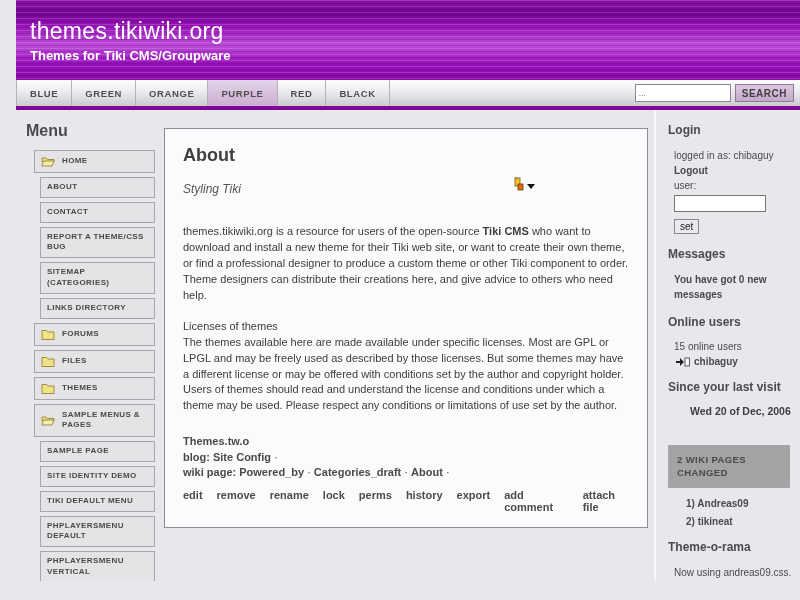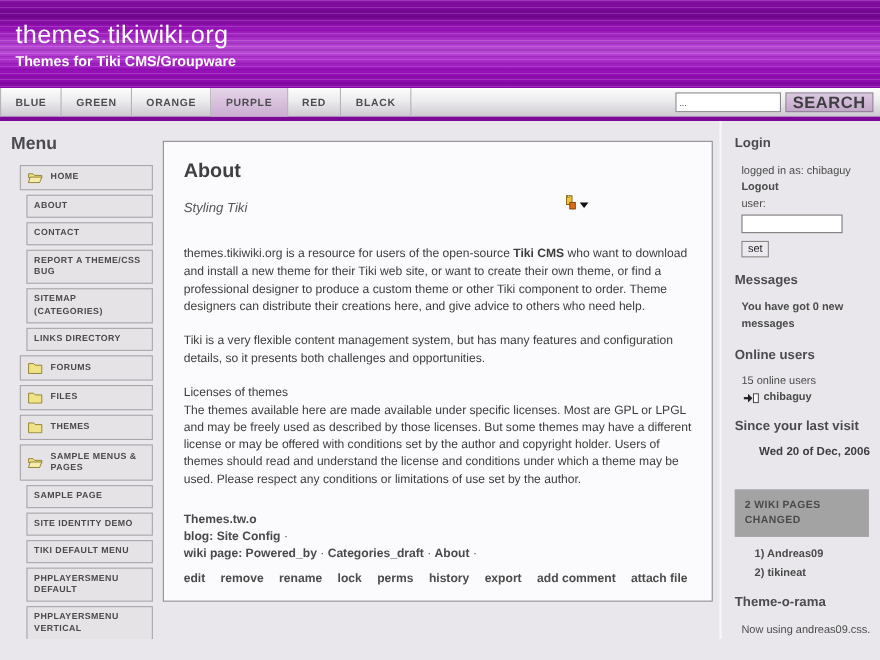--- a/index.html
+++ b/index.html
@@ -1,18 +1,18 @@
 <!DOCTYPE html>
 <html><head>
 <meta charset="utf-8">
 <style>
   * { box-sizing: border-box; margin: 0; padding: 0; }
   html,body { width:800px; height:600px; }
   body { font-family: "Liberation Sans", sans-serif; background:#e9e7ec; overflow:hidden; }
-  .page { position:relative; width:800px; height:581px; overflow:hidden; background:#e9e7ec; }
+  .page { position:relative; width:800px; height:581px; overflow:hidden; background:#e9e7ec;padding-left:16px; }
 
   
   .header {
     height:80px;
     background:
       repeating-linear-gradient(180deg, rgba(255,255,255,0.16) 0 1px, rgba(0,0,0,0) 1px 3px, rgba(60,0,80,0.18) 3px 4px, rgba(0,0,0,0) 4px 6px),
       linear-gradient(180deg,#8a10a8 0%, #720490 16%, #9a14ba 34%, #b13ecf 50%, #bb49d8 58%, #9912bb 78%, #8708a8 100%);
     padding:18px 0 0 14px;
     color:#fff;
   }
@@ -29,21 +29,21 @@
   .tab {
     padding:0 13px; display:flex; align-items:center;
     font-size:9.5px; font-weight:bold; letter-spacing:0.6px; color:#4e4e52;
     border-right:1px solid #b5b2b8; cursor:default;
   }
   .tab:first-child { border-left:1px solid #b5b2b8; }
   .tab.active { background:linear-gradient(180deg,#e5d5e8,#cbadd1); }
   .searchbox { position:absolute; right:6px; top:4px; display:flex; align-items:center; gap:4px; }
   .search-input { width:96px; height:18px; border:1px solid #8a878d; background:#fff; font-size:8px; padding:1px 3px; color:#333; }
   .search-btn {
-    height:18px; padding:0 6px; font-size:15px; font-weight:bold; letter-spacing:0.5px;
+    height:18px; padding:0 6px; font-size:10px; font-weight:bold; letter-spacing:0.5px;
     color:#3e3e42; background:linear-gradient(180deg,#dcc9e0,#c3a8ca); border:1px solid #8d7a94;
   }
 
   
   .cols { display:flex; align-items:flex-start; height:490px; }
   .leftcol  { width:145px; flex-shrink:0; padding:8px 0 0 8px; height:490px; overflow:hidden; }
   .centercol{ flex:1; }
   .rightcol { width:146px; flex-shrink:0; padding:0 8px 0 12px; height:490px; overflow:hidden; border-left:2px solid #f7f6f8; }
 
   
@@ -198,21 +198,20 @@
             <rect x="6" y="7" width="5" height="6" fill="#da6d14" stroke="#7a3800" stroke-width="0.8"></rect>
           </svg>
           <span class="tri-down"></span>
         </div>
 
         <h2 class="content-title">About</h2>
         <div class="content-subtitle">Styling Tiki</div>
 
         <p><span>themes.tikiwiki.org is a resource for users of the open-source </span><b>Tiki CMS</b><span> who want to download and install a new theme for their Tiki web site, or want to create their own theme, or find a professional designer to produce a custom theme or other Tiki component to order. Theme designers can distribute their creations here, and give advice to others who need help.</span></p>
 
-        <p>Tiki is a very flexible content management system, but has many features and configuration details, so it presents both challenges and opportunities.</p>
 
         <div class="licenses-title">Licenses of themes</div>
         <p>The themes available here are made available under specific licenses. Most are GPL or LPGL and may be freely used as described by those licenses. But some themes may have a different license or may be offered with conditions set by the author and copyright holder. Users of themes should read and understand the license and conditions under which a theme may be used. Please respect any conditions or limitations of use set by the author.</p>
 
         <div class="wiki-footer">
           <div class="line wf-bold">Themes.tw.o</div>
           <div class="line">
             <span class="wf-bold">blog:</span>
             <span class="wf-link">Site Config</span>
             <span>·</span>

